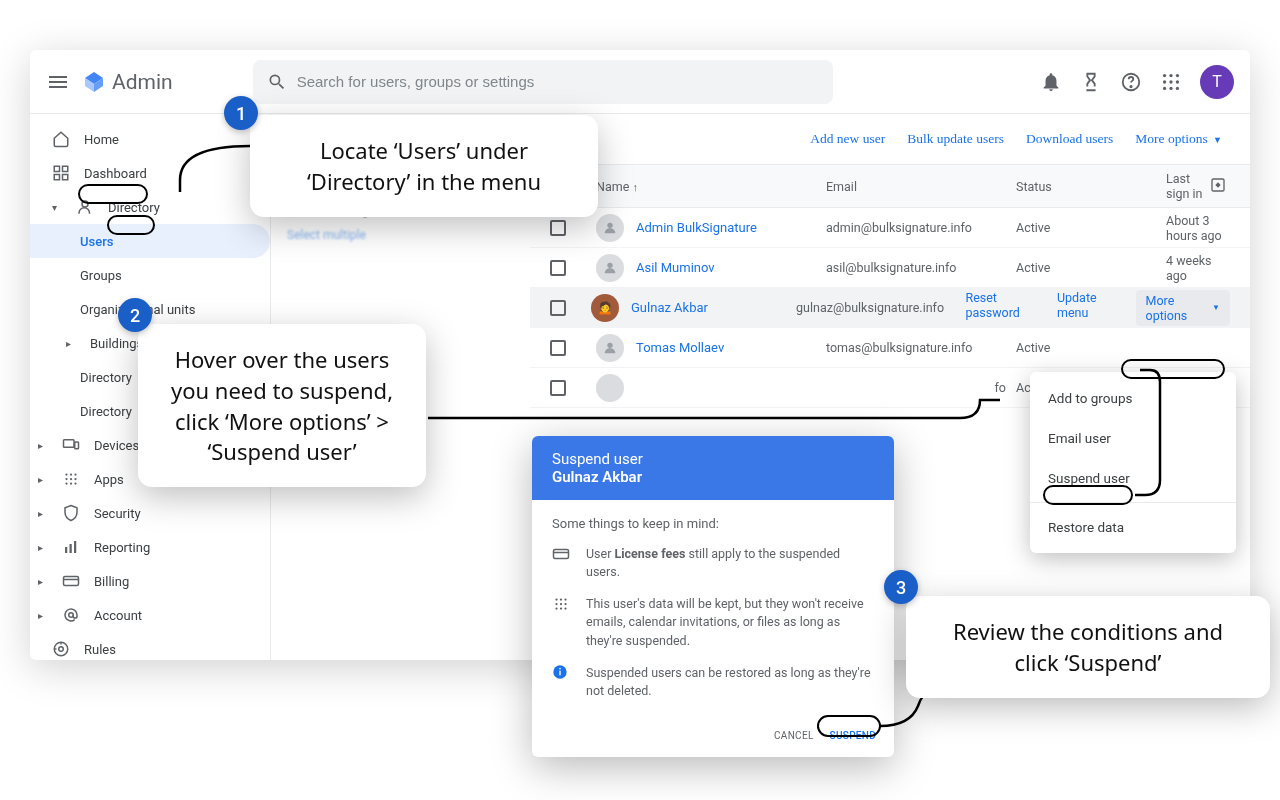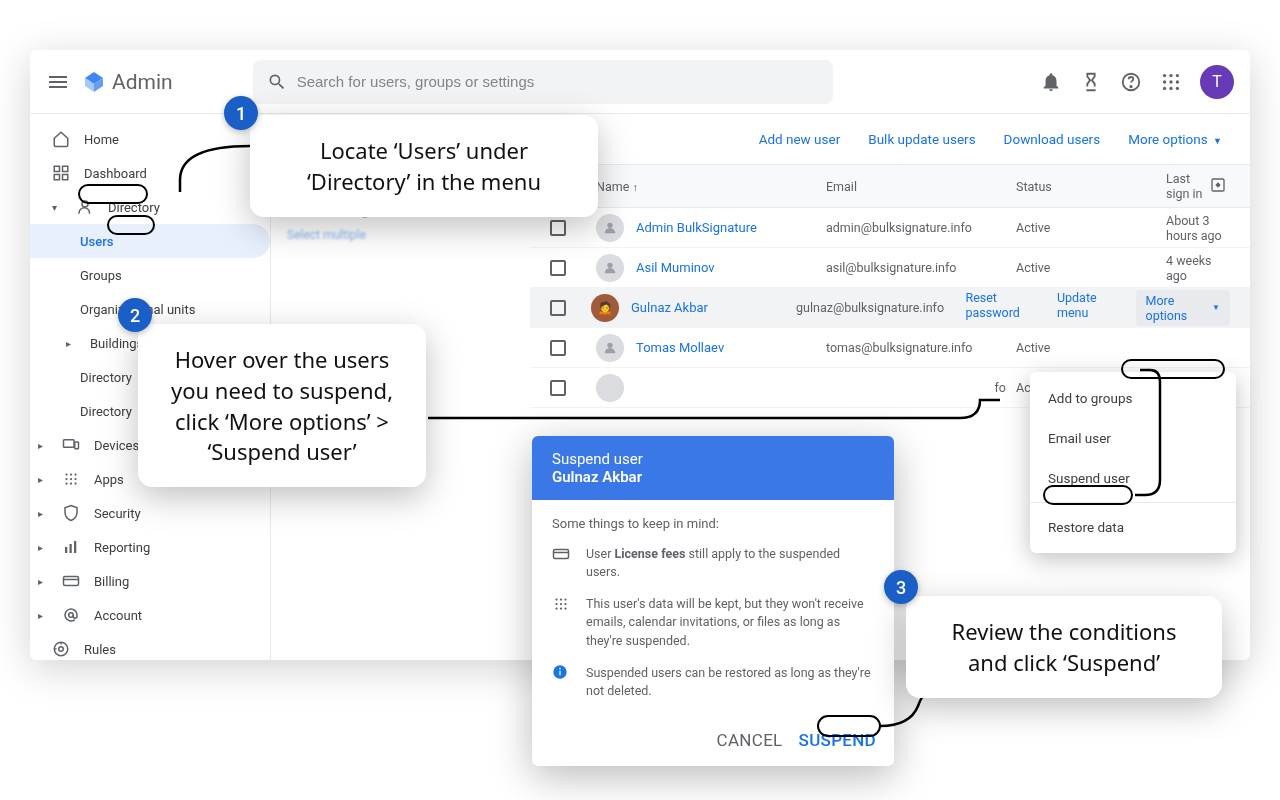--- a/index.html
+++ b/index.html
@@ -88,24 +88,25 @@
   .org-panel .opt { display:flex; align-items:center; gap:10px; padding: 4px 0; color:#3c4043; }
   .radio { width:14px; height:14px; border:2px solid #5f6368; border-radius:50%; }
   .main {
     flex: 1;
     display: flex; flex-direction: column;
     overflow: hidden;
   }
   .action-row {
     height: 50px;
     display: flex; align-items: center; justify-content: flex-end;
-    gap: 28px;
+    gap: 22px;
     padding: 0 28px;
     font-size: 13.5px;
     color: #1a73e8;
+    font-family: Liberation Serif, serif;
   }
   .action-link { cursor: pointer; }
   .dropdown-caret { font-size: 9px; margin-left: 2px; }
   .table-header {
     display: flex; align-items: center;
     height: 44px;
     background: #f8f9fa;
     border-top: 1px solid #e8eaed;
     border-bottom: 1px solid #e8eaed;
     padding: 0 20px;
@@ -185,21 +186,21 @@
     padding: 16px 20px 8px 20px;
     font-size: 12.5px;
     color: #5f6368;
   }
   .dialog-body .intro { margin-bottom: 14px; font-size: 13px; color:#5f6368; }
   .dialog-body .row { display:flex; gap:14px; margin-bottom: 14px; line-height:1.45; }
   .dialog-body .row .dicon { width: 20px; color:#5f6368; flex-shrink:0; }
   .dialog-actions {
     display:flex; justify-content:flex-end; gap: 16px;
     padding: 8px 18px 16px;
-    font-size: 17px;
+    font-size: 10px;
   }
   .btn-cancel { color:#5f6368; cursor:pointer; letter-spacing:0.3px; }
   .btn-suspend { color:#1a73e8; font-weight:500; cursor:pointer; letter-spacing:0.3px; }
 
   
   .callout {
     position: absolute;
     background: #fff;
     border-radius: 14px;
     box-shadow: 0 10px 34px rgba(0,0,0,0.25);
@@ -609,16 +610,16 @@
 <div class="callout" style="left:250px; top:115px; width:348px">
   <span>Locate ‘Users’ under ‘Directory’ in the menu</span>
 </div>
 <div class="step-badge" style="left:224px; top:96px">1</div>
 
 <div class="callout" style="left:138px; top:324px; width:288px">
   <span>Hover over the users you need to suspend, click ‘More options’ &gt; ‘Suspend user’</span>
 </div>
 <div class="step-badge" style="left:118px; top:298px">2</div>
 
-<div class="callout" style="left:906px; top:596px; width:316px">
+<div class="callout" style="left:906px; top:596px; width:364px">
   <span>Review the conditions and click ‘Suspend’</span>
 </div>
 <div class="step-badge" style="left:884px; top:570px">3</div>
 
 </body></html>

